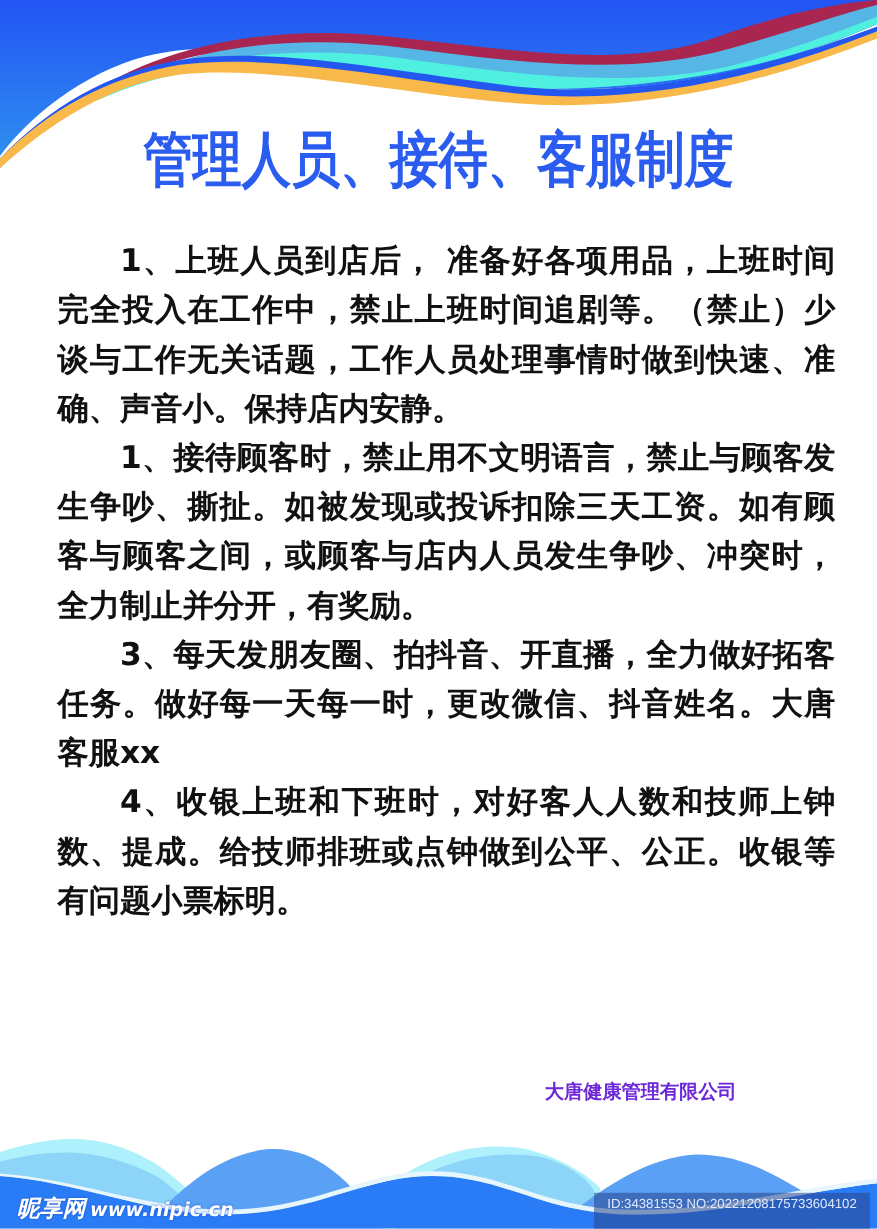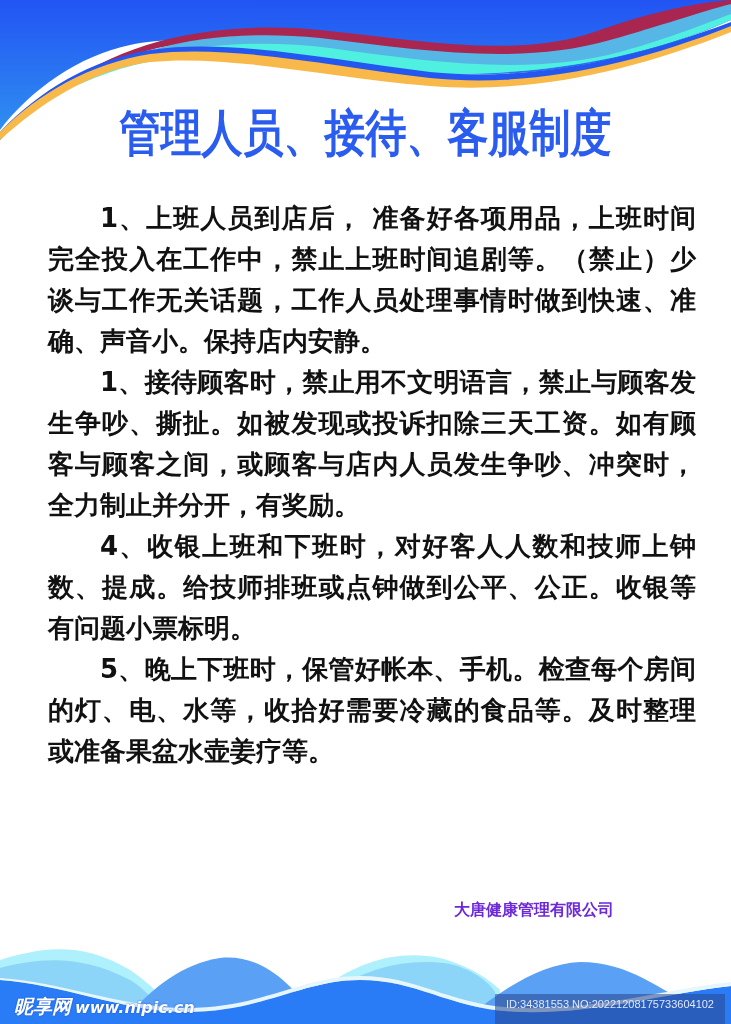--- a/index.html
+++ b/index.html
@@ -54,22 +54,22 @@
   <path d="M70,88 C140,50 230,36 330,48 C430,62 530,76 620,52 C670,38 710,22 731,14 L731,20 C680,42 600,70 470,74 C340,76 230,50 160,60 C120,66 95,78 70,88 Z" fill="#4ff0e0"></path>
   <path d="M0,132 C40,90 90,60 150,50 C230,38 330,60 430,72 C530,82 630,60 731,22 L731,30 C640,66 540,88 440,82 C330,74 230,48 150,56 C90,64 40,98 0,140 Z" fill="#2456f0"></path>
   <path d="M0,132 C40,92 90,64 150,54 C230,44 330,66 430,78 C530,88 630,66 731,26 L731,32 C630,72 530,94 430,86 C330,78 230,54 150,62 C90,70 40,104 0,140 Z" fill="#f8b84a"></path>
 </svg>
 
 <div class="title">管理人员、接待、客服制度</div>
 
 <div class="content">
   <p class="para">1、上班人员到店后， 准备好各项用品，上班时间完全投入在工作中，禁止上班时间追剧等。（禁止）少谈与工作无关话题，工作人员处理事情时做到快速、准确、声音小。保持店内安静。</p>
   <p class="para">1、接待顾客时，禁止用不文明语言，禁止与顾客发生争吵、撕扯。如被发现或投诉扣除三天工资。如有顾客与顾客之间，或顾客与店内人员发生争吵、冲突时，全力制止并分开，有奖励。</p>
+  <p class="para">3、每天发朋友圈、拍抖音、开直播，全力做好拓客任务。做好每一天每一时，更改微信、抖音姓名。大唐客服xx</p>
   <p class="para">4、收银上班和下班时，对好客人人数和技师上钟数、提成。给技师排班或点钟做到公平、公正。收银等有问题小票标明。</p>
-  <p class="para">5、晚上下班时，保管好帐本、手机。检查每个房间的灯、电、水等，收拾好需要冷藏的食品等。及时整理或准备果盆水壶姜疗等。</p>
 </div>
 
 <div class="sig">大唐健康管理有限公司</div>
 
 <svg class="bottom-wave" viewBox="0 0 731 84" preserveAspectRatio="none">
   <path d="M0,20 C40,8 80,0 130,30 C160,50 170,70 200,84 L0,84 Z" fill="#aef0fb"></path>
   <path d="M0,28 C40,18 80,14 130,40 C150,52 160,70 180,84 L0,84 Z" fill="#8cd4f8"></path>
   <path d="M120,84 C150,50 180,24 220,18 C260,14 290,40 320,84 Z" fill="#5aa0f4"></path>
   <path d="M320,50 C360,20 400,10 440,18 C470,26 490,40 500,50 L500,84 L320,84 Z" fill="#aef0fb"></path>
   <path d="M330,52 C370,26 410,18 450,24 C475,30 490,44 495,52 L495,84 L330,84 Z" fill="#8cd4f8"></path>

